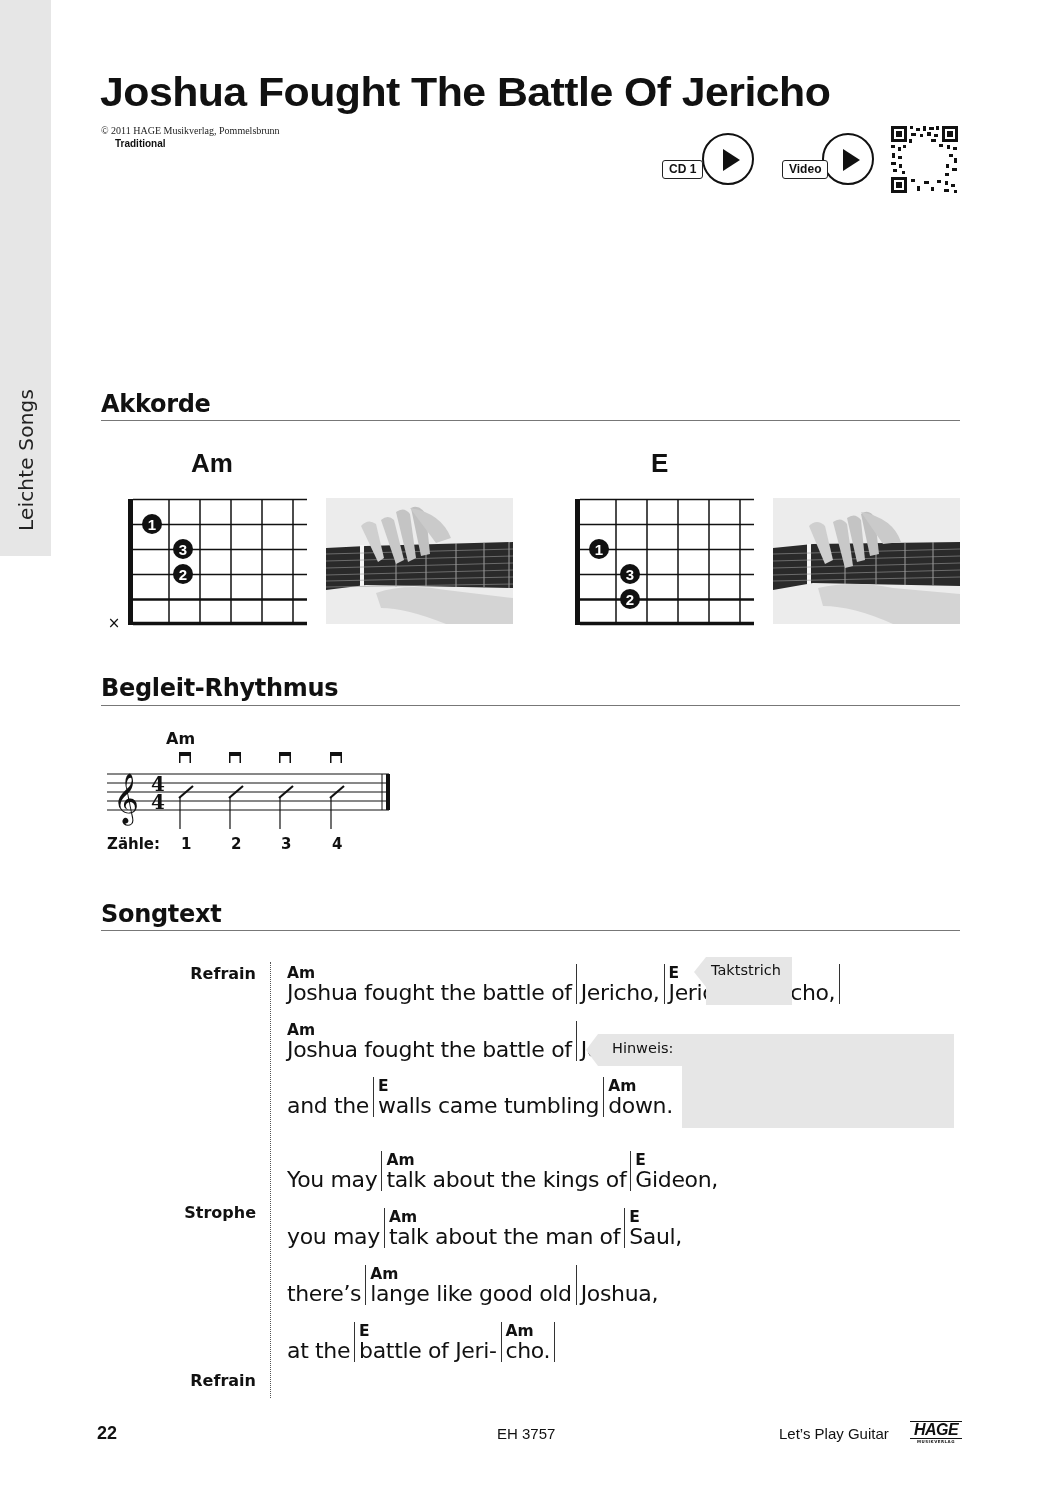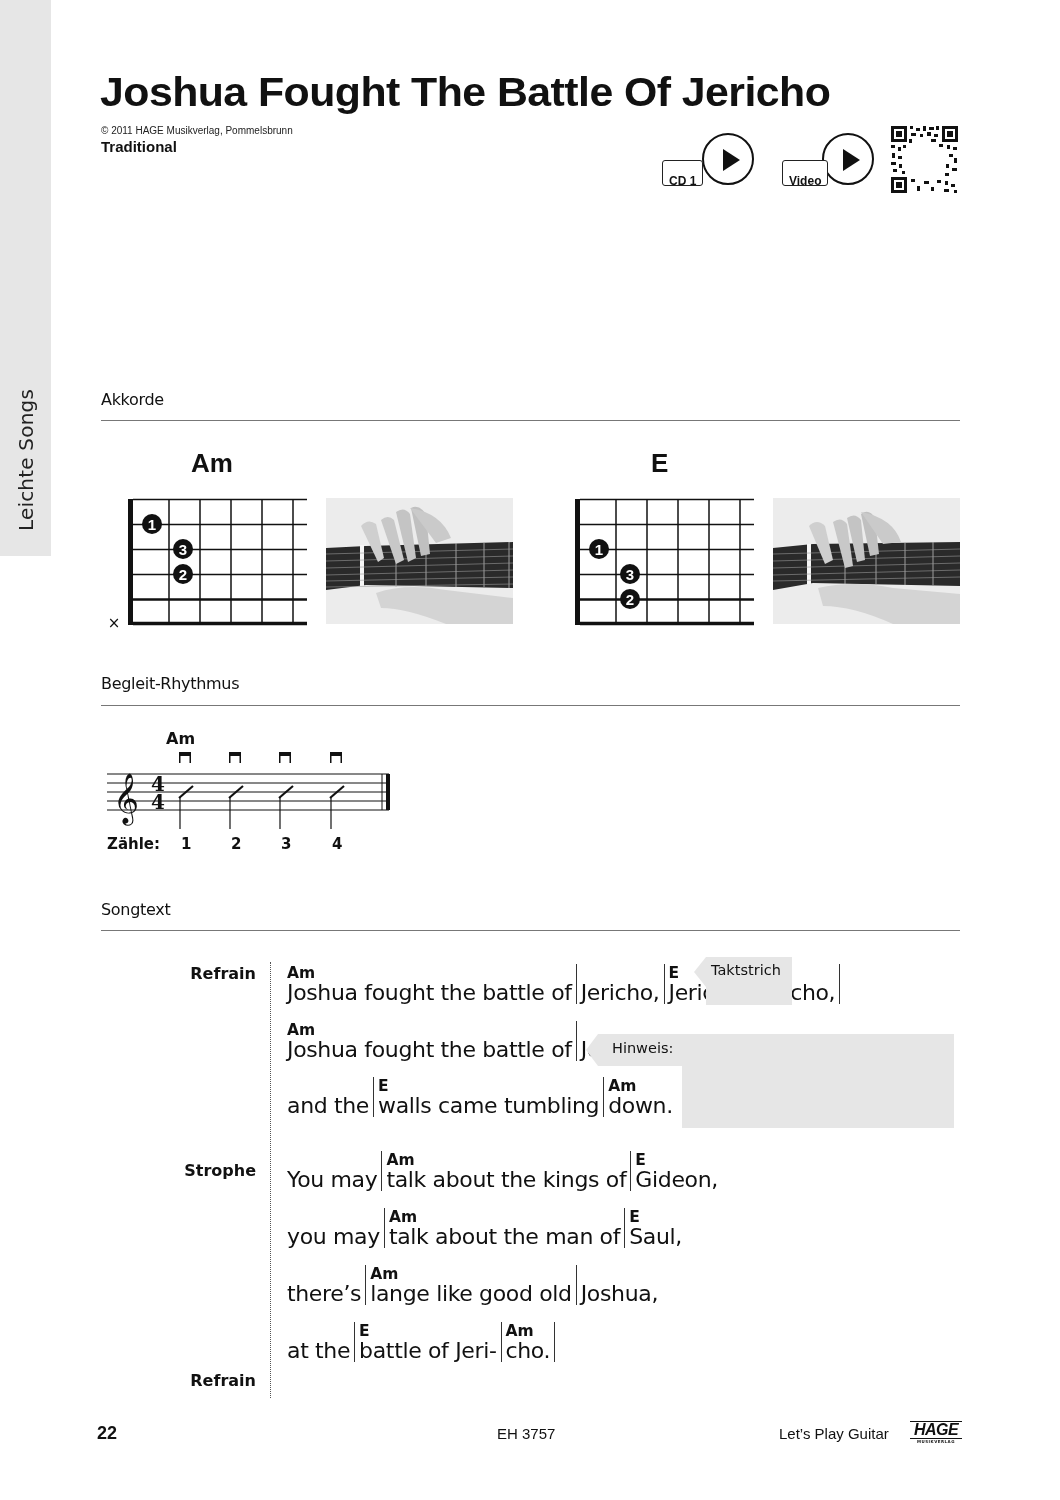--- a/index.html
+++ b/index.html
@@ -5,38 +5,38 @@
   * { box-sizing: border-box; margin: 0; padding: 0; }
   html, body { width: 1060px; height: 1500px; background: #ffffff; overflow: hidden; }
   body { position: relative; font-family: "DejaVu Sans", sans-serif; color: #111; }
 
   .side-tab { position: absolute; left: 0; top: 0; width: 51px; height: 556px; background: #e6e6e6; }
   .side-tab-label { position: absolute; left: 26px; top: 460px; transform: translate(-50%, -50%) rotate(-90deg);
     white-space: nowrap; font-size: 20px; color: #222; font-family: "DejaVu Sans", sans-serif; letter-spacing: 0.2px; }
 
   .title { position: absolute; left: 100px; top: 70px; font-size: 40px; font-weight: bold; letter-spacing: -0.5px;
     font-family: "Liberation Sans", sans-serif; white-space: nowrap; transform-origin: left top; transform: scaleX(1.07); }
-  .copyright { position: absolute; left: 101px; top: 125px; font-size: 10px; color: #222; font-family: Liberation Sans, sans-serif; text-align: center; }
-  .composer { position: absolute; left: 101px; top: 138px; font-size: 15px; font-weight: bold; font-family: "Liberation Sans", sans-serif; }
+  .copyright { position: absolute; left: 101px; top: 125px; font-size: 10px; color: #222; font-family: Liberation Serif, serif; text-align: center; }
+  .composer { position: absolute; left: 115px; top: 138px; font-size: 10px; font-weight: bold; font-family: "Liberation Sans", sans-serif; }
 
   .media { position: absolute; top: 133px; height: 54px; }
   .media .num { position: absolute; left: 18px; top: 4px; font-size: 17px; font-weight: bold; font-family: "Liberation Sans", sans-serif; margin-left: 40px; }
-  .media .tag { position: absolute; left: 0; top: 27px; height: 19px; padding: 12px 6px; border: 1px solid #222; border-radius: 3px;
+  .media .tag { position: absolute; left: 0; top: 27px; height: 19px; padding: 0 6px; border: 1px solid #222; border-radius: 3px;
     background: #fff; font-size: 12px; font-weight: bold; font-family: "Liberation Sans", sans-serif; line-height: 17px; z-index: 2; }
   .media .circle { position: absolute; left: 40px; top: 0; width: 52px; height: 52px; border: 2px solid #111; border-radius: 50%; background: #fff; }
   .media .circle .tri { position: absolute; left: 19px; top: 14px; width: 0; height: 0; border-left: 17px solid #111;
     border-top: 11px solid transparent; border-bottom: 11px solid transparent; }
   .qr { position: absolute; left: 889px; top: 124px; width: 71px; height: 71px; }
 
   .intro { position: absolute; left: 101px; top: 206px; width: 859px; font-size: 16.5px; line-height: 26.3px; text-align: justify;
     font-family: "DejaVu Sans", sans-serif; letter-spacing: -0.45px; word-spacing: 0.5px; }
   .intro p { margin: 0; }
   .intro b { font-weight: bold; }
 
-  .section-h { position: absolute; left: 101px; font-size: 16px; font-weight: normal; font-family: "DejaVu Sans", sans-serif; letter-spacing: -0.3px; }
+  .section-h { position: absolute; left: 101px; font-size: 24px; font-weight: bold; font-family: "DejaVu Sans", sans-serif; letter-spacing: -0.3px; }
   .section-rule { position: absolute; left: 101px; width: 859px; height: 1px; background: #777; }
 
   .chord-name { position: absolute; font-size: 26px; font-weight: bold; font-family: "Liberation Sans", sans-serif; }
   .fretboard { position: absolute; }
   .photo { position: absolute; background: #ebebeb; overflow: hidden; }
 
   .notation { position: absolute; left: 105px; top: 725px; width: 290px; height: 135px; }
   .part-label { position: absolute; font-size: 16px; font-weight: bold; font-family: "DejaVu Sans", sans-serif; text-align: right; width: 150px; }
   .dots-rule { position: absolute; left: 270px; top: 962px; height: 436px; border-left: 1.5px dotted #555; }
 
@@ -302,21 +302,21 @@
   <div style="position:absolute; left:76px; top:110px; font-size:15px; font-weight:bold;">1</div>
   <div style="position:absolute; left:126px; top:110px; font-size:15px; font-weight:bold;">2</div>
   <div style="position:absolute; left:176px; top:110px; font-size:15px; font-weight:bold;">3</div>
   <div style="position:absolute; left:227px; top:110px; font-size:15px; font-weight:bold;">4</div>
 </div>
 
 <div class="section-h" style="top:900px;">Songtext</div>
 <div class="section-rule" style="top:930px;"></div>
 
 <div class="part-label" style="left:106px; top:964px;">Refrain</div>
-<div class="part-label" style="left:106px; top:1161px;text-align:right;">Strophe</div>
+<div class="part-label" style="left:106px; top:1203px;text-align:right;">Strophe</div>
 <div class="part-label" style="left:106px; top:1371px;">Refrain</div>
 <div class="dots-rule"></div>
 
 <div class="line" style="left:285px; top:964px;">
   <span class="seg"><span class="ch">Am</span><span class="tx">Joshua fought the battle of</span></span><span class="bar"></span><span class="seg"><span class="ch"></span><span class="tx">Jericho,</span></span><span class="bar"></span><span class="seg"><span class="ch">E</span><span class="tx">Jericho,</span></span><span class="bar"></span><span class="seg"><span class="ch">Am</span><span class="tx">Jericho,</span></span><span class="bar"></span>
 </div>
 
 <div class="line" style="left:285px; top:1021px;">
   <span class="seg"><span class="ch">Am</span><span class="tx">Joshua fought the battle of</span></span><span class="bar"></span><span class="seg"><span class="ch"></span><span class="tx">Jericho</span></span>
 </div>

